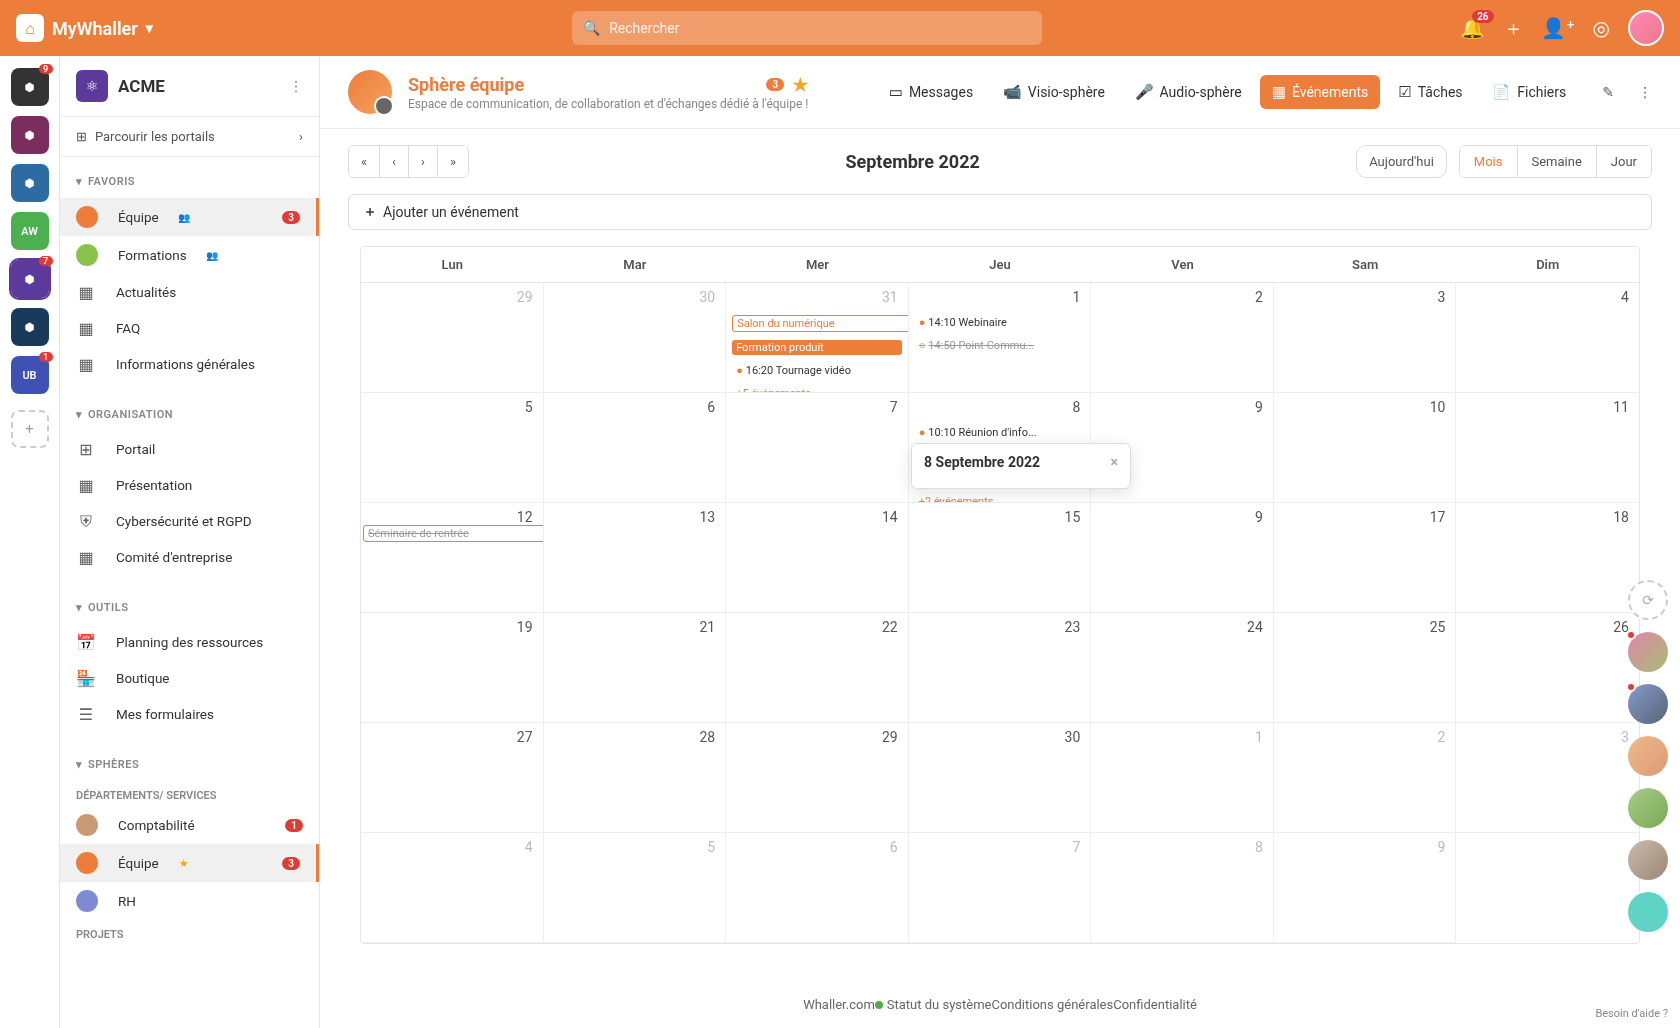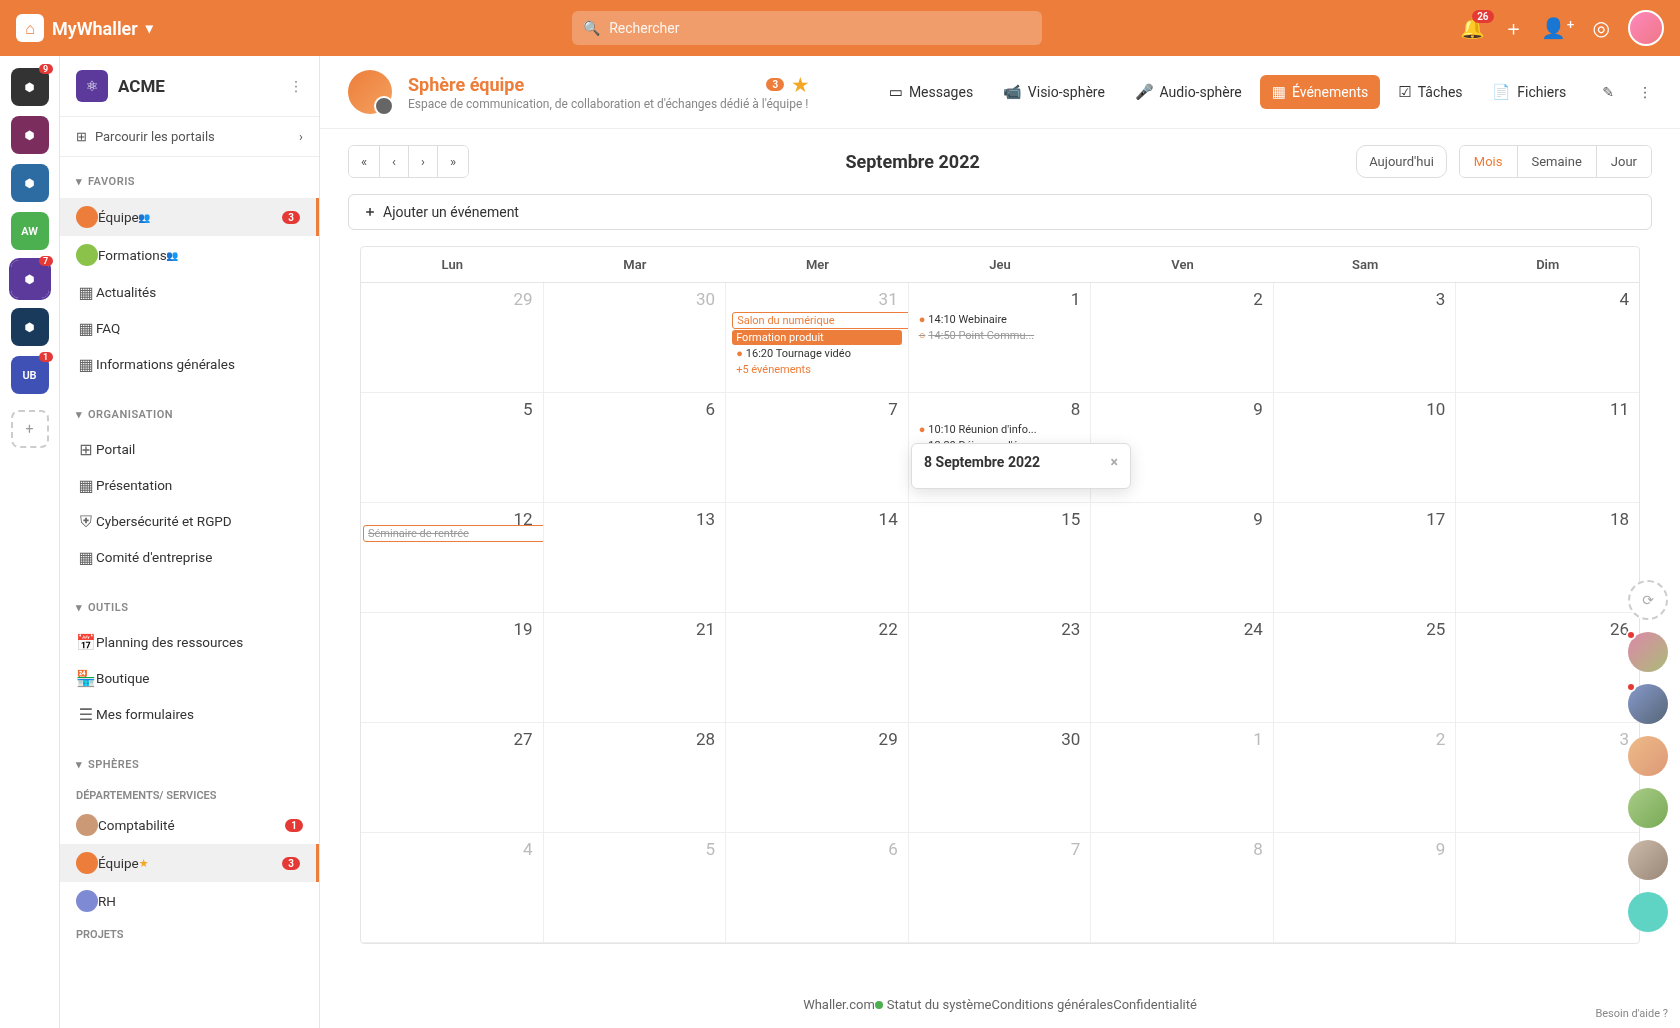--- a/index.html
+++ b/index.html
@@ -21,21 +21,21 @@
 .rail-item.active{outline:2px solid #5b3a9c}
 .rail-badge{position:absolute;top:-4px;right:-4px;background:#e53935;color:#fff;font-size:9px;border-radius:10px;padding:0 4px;font-weight:600;min-width:14px;text-align:center}
 .rail-add{width:38px;height:38px;border:2px dashed #ccc;border-radius:8px;display:flex;align-items:center;justify-content:center;color:#999;cursor:pointer;margin-top:6px}
 .sidebar{width:260px;background:#fff;border-right:1px solid #e5e5e5;display:flex;flex-direction:column;overflow-y:auto}
 .sb-header{display:flex;align-items:center;gap:10px;padding:14px 16px;border-bottom:1px solid #eee}
 .sb-logo{width:32px;height:32px;background:#5b3a9c;border-radius:6px;display:flex;align-items:center;justify-content:center;color:#fff}
 .sb-title{font-weight:700;font-size:17px;flex:1}
 .sb-portals{display:flex;align-items:center;justify-content:space-between;padding:12px 16px;border-bottom:1px solid #eee;cursor:pointer;font-size:13px;color:#555}
 .sb-section{padding:8px 0}
 .sb-section-title{font-size:11px;color:#888;font-weight:600;letter-spacing:.5px;padding:10px 16px;display:flex;align-items:center;gap:6px}
-.sb-item{display:flex;align-items:center;gap:0;padding:8px 16px;cursor:pointer;font-size:13.5px;color:#333;position:relative}
+.sb-item{display:flex;align-items:center;gap:20px;padding:8px 16px;cursor:pointer;font-size:13.5px;color:#333;position:relative}
 .sb-item.active{background:#f0f0f0;border-right:3px solid #ed7d3a}
 .sb-icon{width:20px;height:20px;display:flex;align-items:center;justify-content:center;color:#666;font-size:16px}
 .sb-sphere-icon{width:22px;height:22px;border-radius:50%}
 .sb-badge{background:#e53935;color:#fff;font-size:10px;border-radius:10px;padding:1px 6px;font-weight:600;margin-left:auto}
 .sb-subtitle{font-size:11px;color:#888;font-weight:600;padding:8px 16px 4px}
 .content{flex:1;display:flex;flex-direction:column;background:#fff;overflow:hidden}
 .sphere-header{display:flex;align-items:center;padding:14px 28px;gap:16px;border-bottom:1px solid #eee}
 .sphere-avatar{width:44px;height:44px;border-radius:50%;background:linear-gradient(135deg,#ed7d3a,#f4a261);position:relative}
 .sphere-avatar::after{content:"";position:absolute;bottom:-2px;right:-2px;width:16px;height:16px;background:#666;border-radius:50%;border:2px solid #fff}
 .sphere-info{display:flex;flex-direction:column;gap:2px}
@@ -54,23 +54,23 @@
 .view-btn{padding:8px 14px;cursor:pointer;font-size:13px;color:#555;background:#fff;border-right:1px solid #ddd}
 .view-btn:last-child{border-right:none}
 .view-btn.active{color:#ed7d3a}
 .add-event{display:inline-flex;align-items:center;gap:6px;border:1px solid #ddd;border-radius:6px;padding:8px 14px;margin:0 28px 16px;cursor:pointer;font-size:14px;background:#fff}
 .calendar{margin:0 40px;border:1px solid #e5e5e5;border-radius:4px;position:relative}
 .cal-head{display:grid;grid-template-columns:repeat(7,1fr);border-bottom:1px solid #e5e5e5}
 .cal-head-cell{padding:10px;text-align:center;font-size:13px;color:#555;font-weight:600}
 .cal-body{display:grid;grid-template-columns:repeat(7,1fr);grid-template-rows:repeat(6,1fr);height:660px}
 .cal-cell{border-right:1px solid #eee;border-bottom:1px solid #eee;padding:4px 6px;position:relative;overflow:hidden}
 .cal-cell:nth-child(7n){border-right:none}
-.cal-date{text-align:right;font-size:17px;color:#555;padding:2px 4px}
+.cal-date{text-align:right;font-size:14px;color:#555;padding:2px 4px}
 .cal-date.muted{color:#bbb}
-.evt{font-size:11px;padding:1px 4px;margin:1px 0;border-radius:3px;white-space:nowrap;overflow:hidden;text-overflow:ellipsis;cursor:pointer}
+.evt{font-size:11px;padding:1px 4px;margin:8px 0;border-radius:3px;white-space:nowrap;overflow:hidden;text-overflow:ellipsis;cursor:pointer}
 .evt.bar-orange{background:#ed7d3a;color:#fff}
 .evt.bar-orange-light{background:#fff;border:1px solid #ed7d3a;color:#ed7d3a}
 .evt.dot::before{content:"●";color:#ed7d3a;margin-right:3px}
 .evt.dot-hollow::before{content:"○";color:#ed7d3a;margin-right:3px}
 .evt.strike{text-decoration:line-through;color:#999}
 .evt-more{font-size:11px;color:#ed7d3a;cursor:pointer;padding:1px 4px}
 .evt.span1{border:1px solid #ed7d3a;background:#fff;color:#ed7d3a}
 .popover{position:absolute;background:#fff;border:1px solid #ddd;border-radius:6px;box-shadow:0 4px 16px rgba(0,0,0,.12);padding:10px 12px;width:220px;z-index:50}
 .popover-title{font-weight:700;font-size:14px;margin-bottom:8px;display:flex;justify-content:space-between}
 .popover-close{cursor:pointer;color:#aaa}

